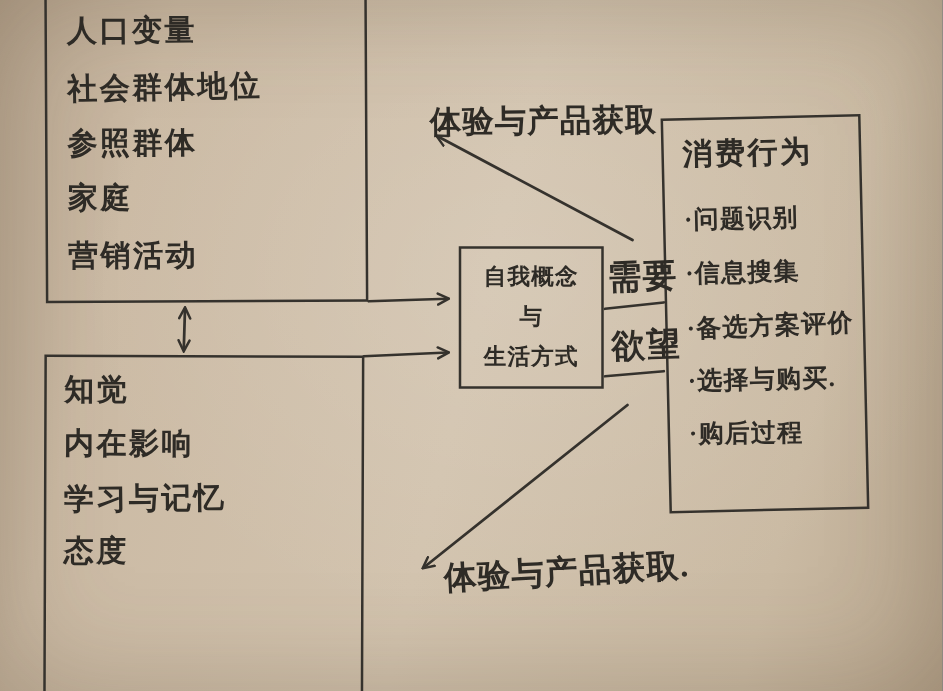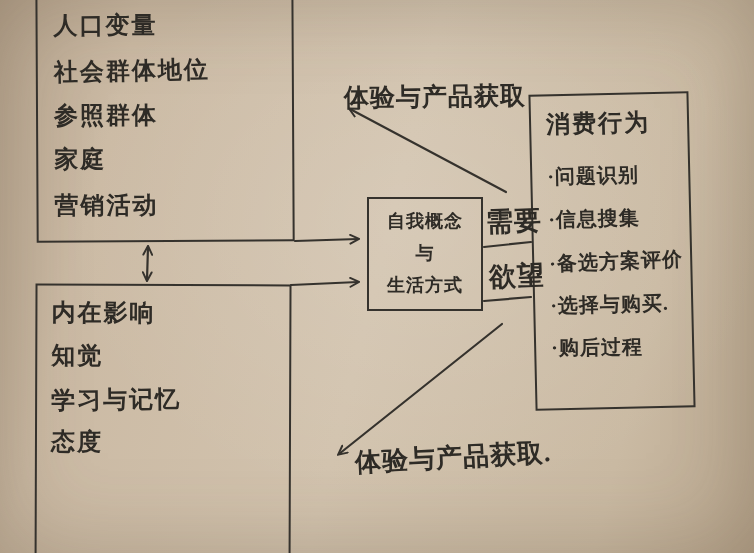--- a/index.html
+++ b/index.html
@@ -64,22 +64,22 @@
 
   <div class="box box-ext">
     <div class="txt">人口变量</div>
     <div class="txt">社会群体地位</div>
     <div class="txt">参照群体</div>
     <div class="txt">家庭</div>
     <div class="txt">营销活动</div>
   </div>
 
   <div class="box box-int">
+    <div class="txt">知觉</div>
     <div class="txt">内在影响</div>
-    <div class="txt">知觉</div>
     <div class="txt">学习与记忆</div>
     <div class="txt">态度</div>
   </div>
 
   <div class="box box-self">
     <div class="txt">自我概念</div>
     <div class="txt">与</div>
     <div class="txt">生活方式</div>
   </div>
 

